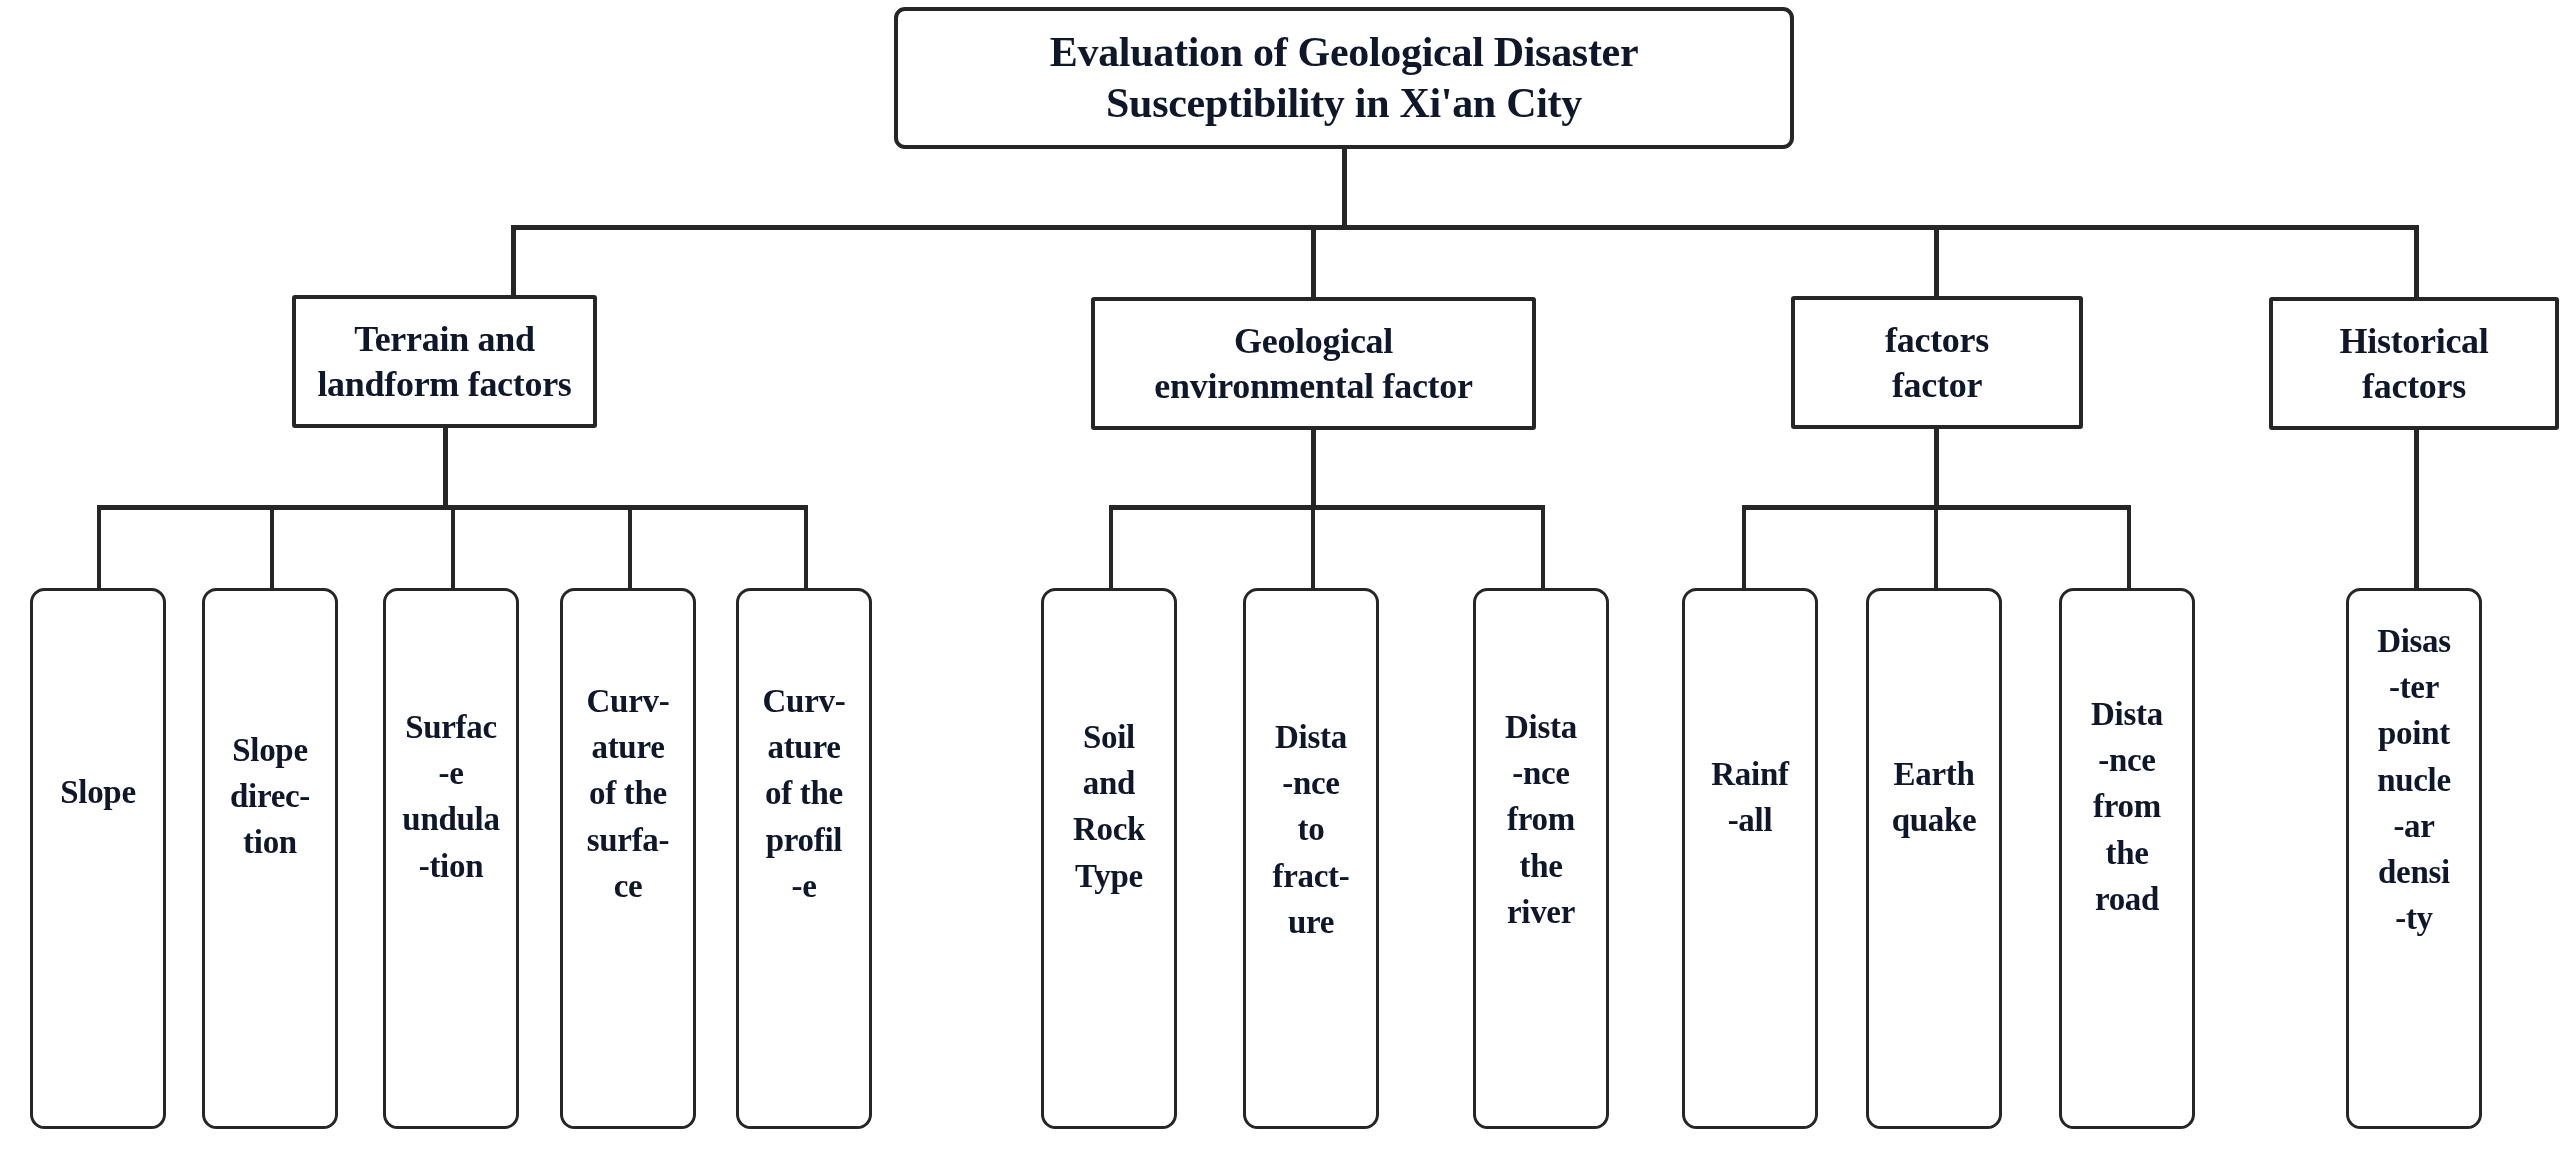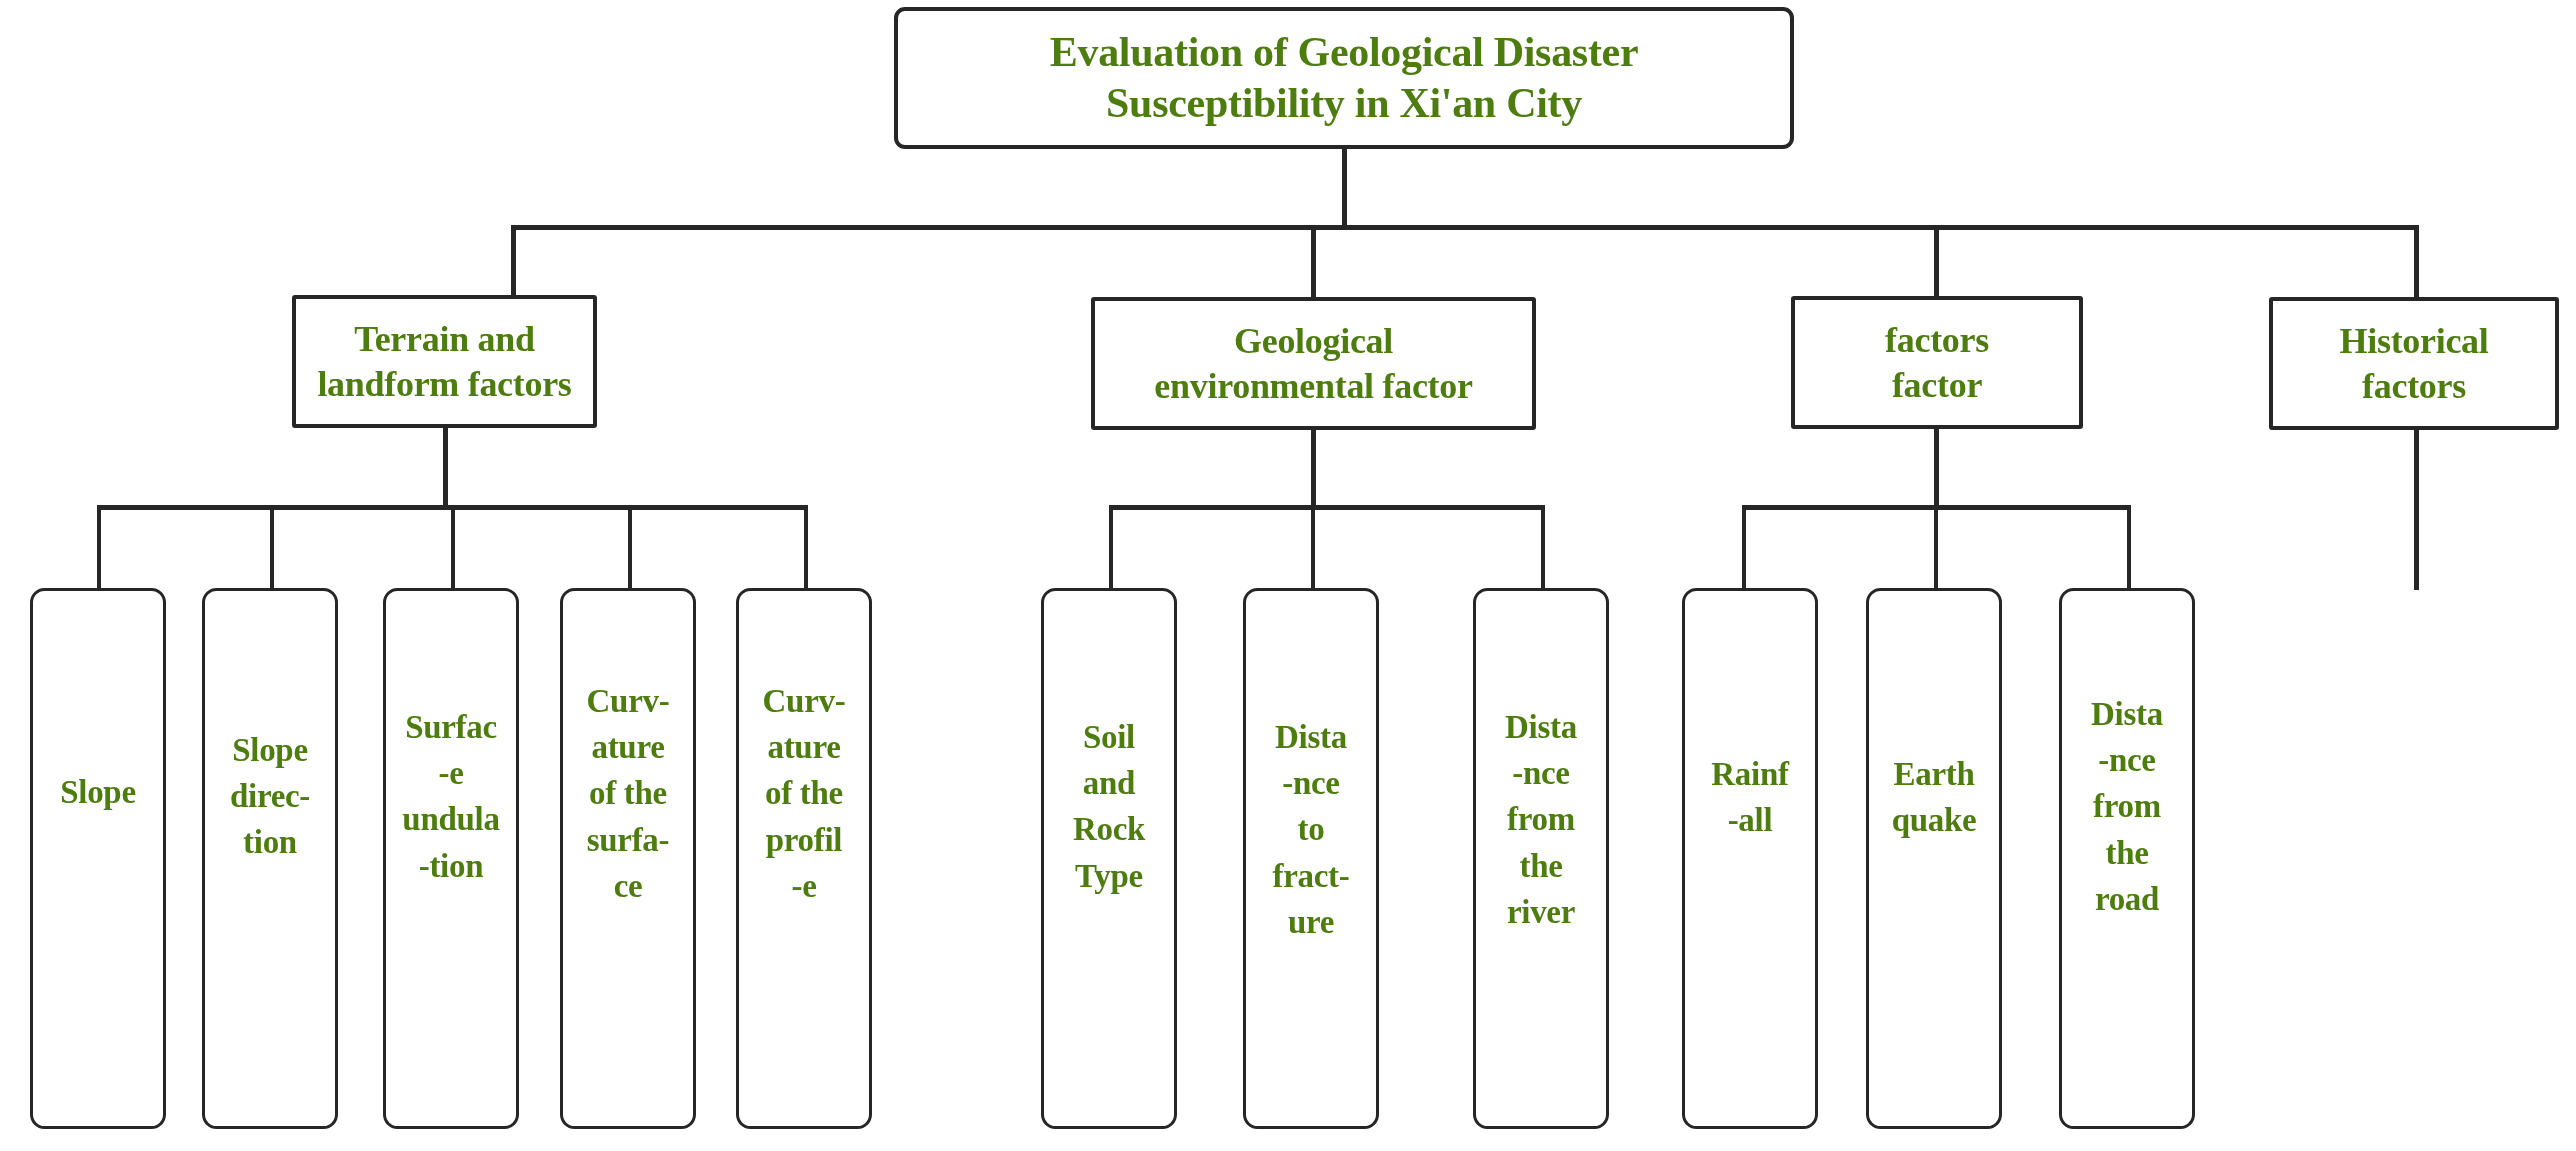--- a/index.html
+++ b/index.html
@@ -21,21 +21,21 @@
   .node {
     position: absolute;
     box-sizing: border-box;
     background: #ffffff;
     border: 4.5px solid #262626;
     border-radius: 12.7px;
     display: flex;
     align-items: center;
     justify-content: center;
     text-align: center;
-    color: #4d7c0f;
+    color: #0f172a;
     font-weight: bold;
     line-height: 1.12;
     letter-spacing: -0.3px;
     white-space: pre-line;
   }
 
   
   .node.root {
     left: 894px;
     top: 7.3px;
@@ -194,15 +194,24 @@
 quake</span>
   </div>
   <div class="node leaf" style="left:2059px;">
     <span class="leaf-text" style="margin-top:100px;">Dista
 -nce
 from
 the
 road</span>
   </div>
 
+  <div class="node leaf" style="left:2346px;">
+    <span class="leaf-text" style="margin-top:27px;">Disas
+-ter
+point
+nucle
+-ar
+densi
+-ty</span>
+  </div>
 
 </div>
 
 
 </body></html>

